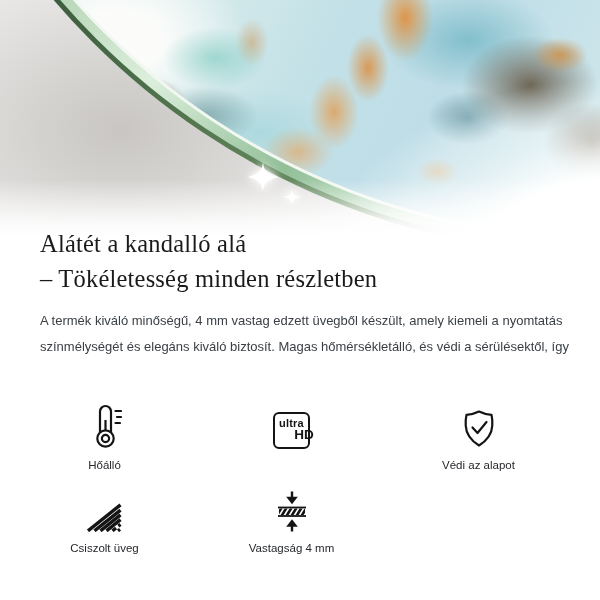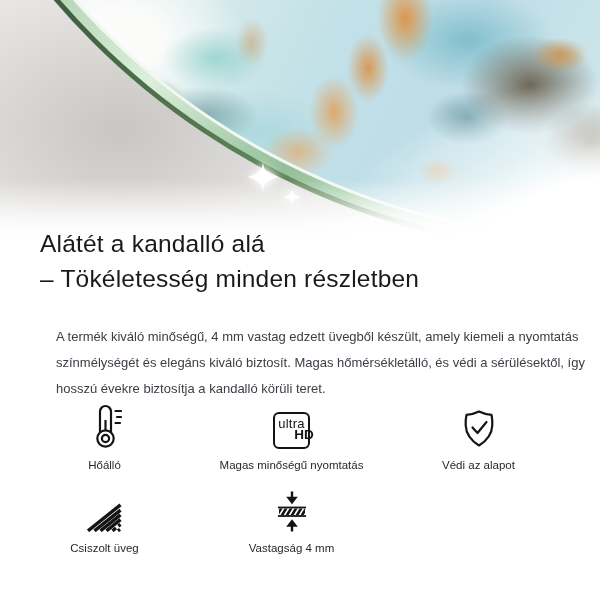--- a/index.html
+++ b/index.html
@@ -50,44 +50,44 @@
   }
   .fade-br{background:radial-gradient(400px 250px at 102% 110%, #fff 32%, rgba(255,255,255,0) 72%);}
   .fade-bottom{background:linear-gradient(to bottom, rgba(255,255,255,0) 76%, rgba(255,255,255,0.85) 94%, #fff 100%);}
   .sparkle{position:absolute;filter:drop-shadow(0 0 3px rgba(255,255,255,0.95)) drop-shadow(0 0 6px rgba(255,255,255,0.7));}
   .sparkle-1{left:248px;top:162px;width:30px;height:30px;}
   .sparkle-2{left:284px;top:189px;width:16px;height:16px;}
 
   
   .title{
     position:absolute;left:40px;top:226px;margin:0;
-    font-family:Liberation Sans, sans-serif;font-weight:400;
+    font-family:Liberation Serif, serif;font-weight:400;
     font-size:24.5px;line-height:35px;color:#1a1a1a;letter-spacing:0.2px;
   }
   .title span{display:block;}
   .desc{
-    position:absolute;left:40px;top:308px;width:540px;margin:16px;
+    position:absolute;left:40px;top:308px;width:540px;margin:0;
     font-size:13px;line-height:26px;color:#3b4046;
   }
   .desc span{display:block;white-space:nowrap;}
 
   
   .features{
     position:absolute;left:11px;top:399px;width:561px;
     display:grid;grid-template-columns:repeat(3,1fr);row-gap:10px;
   }
   .feature{display:flex;flex-direction:column;align-items:center;}
   .icon-box{height:50px;display:flex;align-items:flex-end;justify-content:center;margin-bottom:9px;}
   .feature-label{font-size:11.5px;line-height:14px;color:#26282c;}
   .icon-stroke{stroke:#141414;fill:none;stroke-width:2.2;}
   .uhd{
     box-sizing:border-box;width:37px;height:37px;border:2.5px solid #141414;border-radius:6px;
     display:flex;flex-direction:column;align-items:center;justify-content:center;color:#141414;
   }
-  .uhd-top{font-size:13px;font-weight:400;line-height:9px;letter-spacing:0.2px;}
+  .uhd-top{font-size:11px;font-weight:700;line-height:9px;letter-spacing:0.2px;}
   .uhd-bottom{font-size:13.5px;font-weight:700;line-height:14px;margin-top:0px;padding-left:25px;}
 </style>
 </head>
 <body>
 
 <div class="page">
 
   <div class="hero">
     <div class="plate-shadow"></div>
     <div class="rim-dark"></div>
@@ -105,21 +105,20 @@
   </div>
 
   <h1 class="title">
     <span>Alátét a kandalló alá</span>
     <span>– Tökéletesség minden részletben</span>
   </h1>
 
   <p class="desc">
     <span>A termék kiváló minőségű, 4 mm vastag edzett üvegből készült, amely kiemeli a nyomtatás</span>
     <span>színmélységét és elegáns kiváló biztosít. Magas hőmérsékletálló, és védi a sérülésektől, így</span>
-    <span>hosszú évekre biztosítja a kandalló körüli teret.</span>
   </p>
 
   <div class="features">
 
     <div class="feature">
       <div class="icon-box">
         <svg width="34" height="46" viewBox="0 0 34 46">
           <path class="icon-stroke" d="M12 29 V8.5 a5.5 5.5 0 0 1 11 0 V29"></path>
           <circle class="icon-stroke" cx="17.5" cy="35.5" r="8.2"></circle>
           <circle class="icon-stroke" cx="17.5" cy="35.5" r="3.6" stroke-width="2"></circle>
@@ -132,21 +131,20 @@
       <div class="feature-label">Hőálló</div>
     </div>
 
     <div class="feature">
       <div class="icon-box">
         <div class="uhd">
           <span class="uhd-top">ultra</span>
           <span class="uhd-bottom">HD</span>
         </div>
       </div>
-      <div class="feature-label">Magas minőségű nyomtatás</div>
     </div>
 
     <div class="feature">
       <div class="icon-box">
         <svg width="38" height="40" viewBox="0 0 38 40">
           <path class="icon-stroke" stroke-linejoin="round" d="M19 2.5 C23 4.5 27.5 5.5 31.5 5.8 C32.2 9 32.5 12.5 32.3 16.5 C31.9 25 27 31.5 19 36.5 C11 31.5 6.1 25 5.7 16.5 C5.5 12.5 5.8 9 6.5 5.8 C10.5 5.5 15 4.5 19 2.5 Z"></path>
           <polyline class="icon-stroke" points="12.5,18.5 17.5,24 26.5,13" stroke-width="2.6" stroke-linecap="round" stroke-linejoin="round"></polyline>
         </svg>
       </div>
       <div class="feature-label">Védi az alapot</div>

